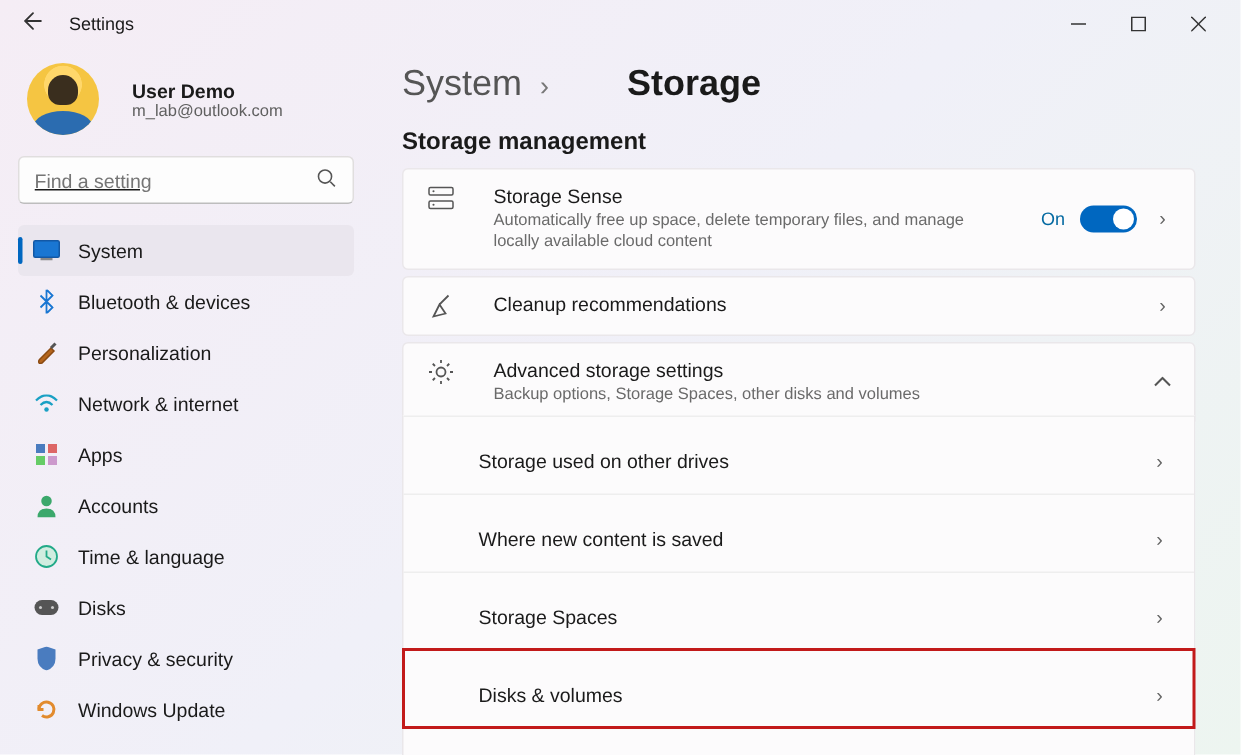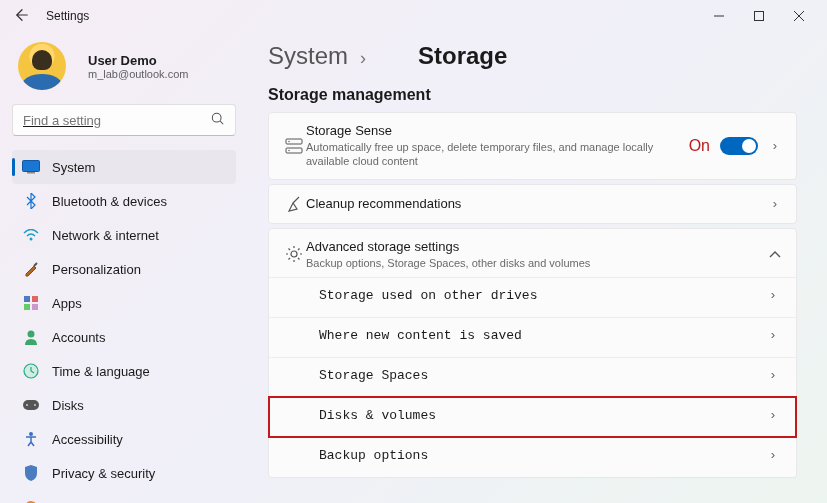--- a/index.html
+++ b/index.html
@@ -69,46 +69,46 @@
 .main { flex: 1; padding: 10px 30px 0 20px; overflow-y: auto; }
 .breadcrumb { display: flex; align-items: baseline; gap: 12px; margin-bottom: 16px; }
 .bc-system { font-size: 24px; font-weight: 400; color: #555; }
 .bc-sep { font-size: 18px; color: #777; }
 .bc-storage { font-size: 24px; font-weight: 600; margin-left: 40px; }
 
 .section-label { font-weight: 600; font-size: 16px; margin-bottom: 8px; }
 
 .card {
   background: #fcfbfc; border: 1px solid #eae7ea; border-radius: 4px;
-  display: flex; align-items: center; padding: 10px 14px; gap: 1px;
+  display: flex; padding: 10px 14px; gap: 24px;
   margin-bottom: 4px; cursor: pointer;
 }
 .card-icon { width: 22px; display: flex; justify-content: center; color: #444; font-size: 16px; }
 .card-body { flex: 1; }
 .card-title { font-size: 13px; }
 .card-desc { font-size: 11px; color: #6a6a6a; line-height: 1.3; margin-top: 2px; }
 .card-right { display: flex; align-items: center; gap: 10px; }
 .toggle {
   width: 38px; height: 18px; border-radius: 10px; background: #0067c0; position: relative;
 }
 .toggle::after {
   content: ""; position: absolute; right: 2px; top: 2px; width: 14px; height: 14px;
   background: #fff; border-radius: 50%;
 }
 .chev { color: #666; font-size: 13px; width: 14px; text-align: center; }
 
 .sublist { background: #fcfbfc; border: 1px solid #eae7ea; border-top: none; border-radius: 0 0 4px 4px; margin-top: -4px; margin-bottom: 4px;}
 .sub-item {
-  display: flex; align-items: center; padding: 10px 16px 14px 50px;
-  border-top: 1px solid #eee; cursor: pointer; font-size: 13px; font-family: Liberation Mono, monospace;
+  display: flex; align-items: center; padding: 22px 16px 14px 50px;
+  border-top: 1px solid #eee; cursor: pointer; font-size: 13px;
 }
 .sub-item .sub-label { flex: 1; }
 .sub-item.highlight { outline: 2px solid #c21a1a; outline-offset: -1px; }
 
-.on-label { font-size: 16px; color: #b91c1c; }
+.on-label { font-size: 12px; color: #0369a1; }
 </style>
 </head>
 <body>
 
 <div class="titlebar">
   <div class="back">
     <svg width="14" height="14" viewBox="0 0 16 16">
         <path d="M8 2 L2 8 L8 14 M2 8 H14" stroke="#333" stroke-width="1.4" fill="none" stroke-linecap="round"></path>
       </svg>
   </div>
@@ -165,35 +165,35 @@
       <li class="nav-item">
         <span class="nav-icon">
             <svg width="14" height="16" viewBox="0 0 12 16">
               <path d="M6 0 L10 4 L6 8 L10 12 L6 16 V0 M2 4 L10 12 M2 12 L10 4" stroke="#1976d2" fill="none" stroke-width="1.2"></path>
             </svg>
           </span>
         <span>Bluetooth &amp; devices</span>
       </li>
       <li class="nav-item">
         <span class="nav-icon">
+            <svg width="16" height="16" viewBox="0 0 16 16">
+              <path d="M3 13 L11 5 L13 7 L5 15 Q2 16 3 13" fill="#b5651d" stroke="#8a4a12"></path>
+              <path d="M11 5 L14 2" stroke="#555" stroke-width="2"></path>
+            </svg>
+          </span>
+        <span>Personalization</span>
+      </li>
+      <li class="nav-item">
+        <span class="nav-icon">
             <svg width="16" height="12" viewBox="0 0 16 12">
               <path d="M1 4 Q8 -3 15 4 M4 7 Q8 3 12 7" stroke="#1aa0c4" fill="none" stroke-width="1.5"></path>
               <circle cx="8" cy="10" r="1.5" fill="#1aa0c4"></circle>
             </svg>
           </span>
         <span>Network &amp; internet</span>
-      </li>
-      <li class="nav-item">
-        <span class="nav-icon">
-            <svg width="16" height="16" viewBox="0 0 16 16">
-              <path d="M3 13 L11 5 L13 7 L5 15 Q2 16 3 13" fill="#b5651d" stroke="#8a4a12"></path>
-              <path d="M11 5 L14 2" stroke="#555" stroke-width="2"></path>
-            </svg>
-          </span>
-        <span>Personalization</span>
       </li>
       <li class="nav-item">
         <span class="nav-icon">
             <svg width="16" height="16" viewBox="0 0 16 16">
               <rect x="1" y="1" width="6" height="6" fill="#4a7cbf"></rect>
               <rect x="9" y="1" width="6" height="6" fill="#d66"></rect>
               <rect x="1" y="9" width="6" height="6" fill="#6c6"></rect>
               <rect x="9" y="9" width="6" height="6" fill="#c9c"></rect>
             </svg>
           </span>
@@ -219,29 +219,20 @@
       </li>
       <li class="nav-item">
         <span class="nav-icon">
             <svg width="18" height="12" viewBox="0 0 18 12">
               <rect x="1" y="1" width="16" height="10" rx="5" fill="#555"></rect>
               <circle cx="5" cy="6" r="1" fill="#ccc"></circle>
               <circle cx="13" cy="6" r="1" fill="#ccc"></circle>
             </svg>
           </span>
         <span>Disks</span>
-      </li>
-      <li class="nav-item">
-        <span class="nav-icon">
-            <svg width="16" height="16" viewBox="0 0 16 16">
-              <circle cx="8" cy="3" r="2" fill="#3a70c4"></circle>
-              <path d="M3 6 L13 6 M8 6 V11 M8 11 L5 15 M8 11 L11 15" stroke="#3a70c4" stroke-width="1.5"></path>
-            </svg>
-          </span>
-        <span>Accessibility</span>
       </li>
       <li class="nav-item">
         <span class="nav-icon">
             <svg width="14" height="16" viewBox="0 0 14 16">
               <path d="M7 0 L13 2 V8 Q13 14 7 16 Q1 14 1 8 V2 Z" fill="#4a7cbf"></path>
             </svg>
           </span>
         <span>Privacy &amp; security</span>
       </li>
       <li class="nav-item">

